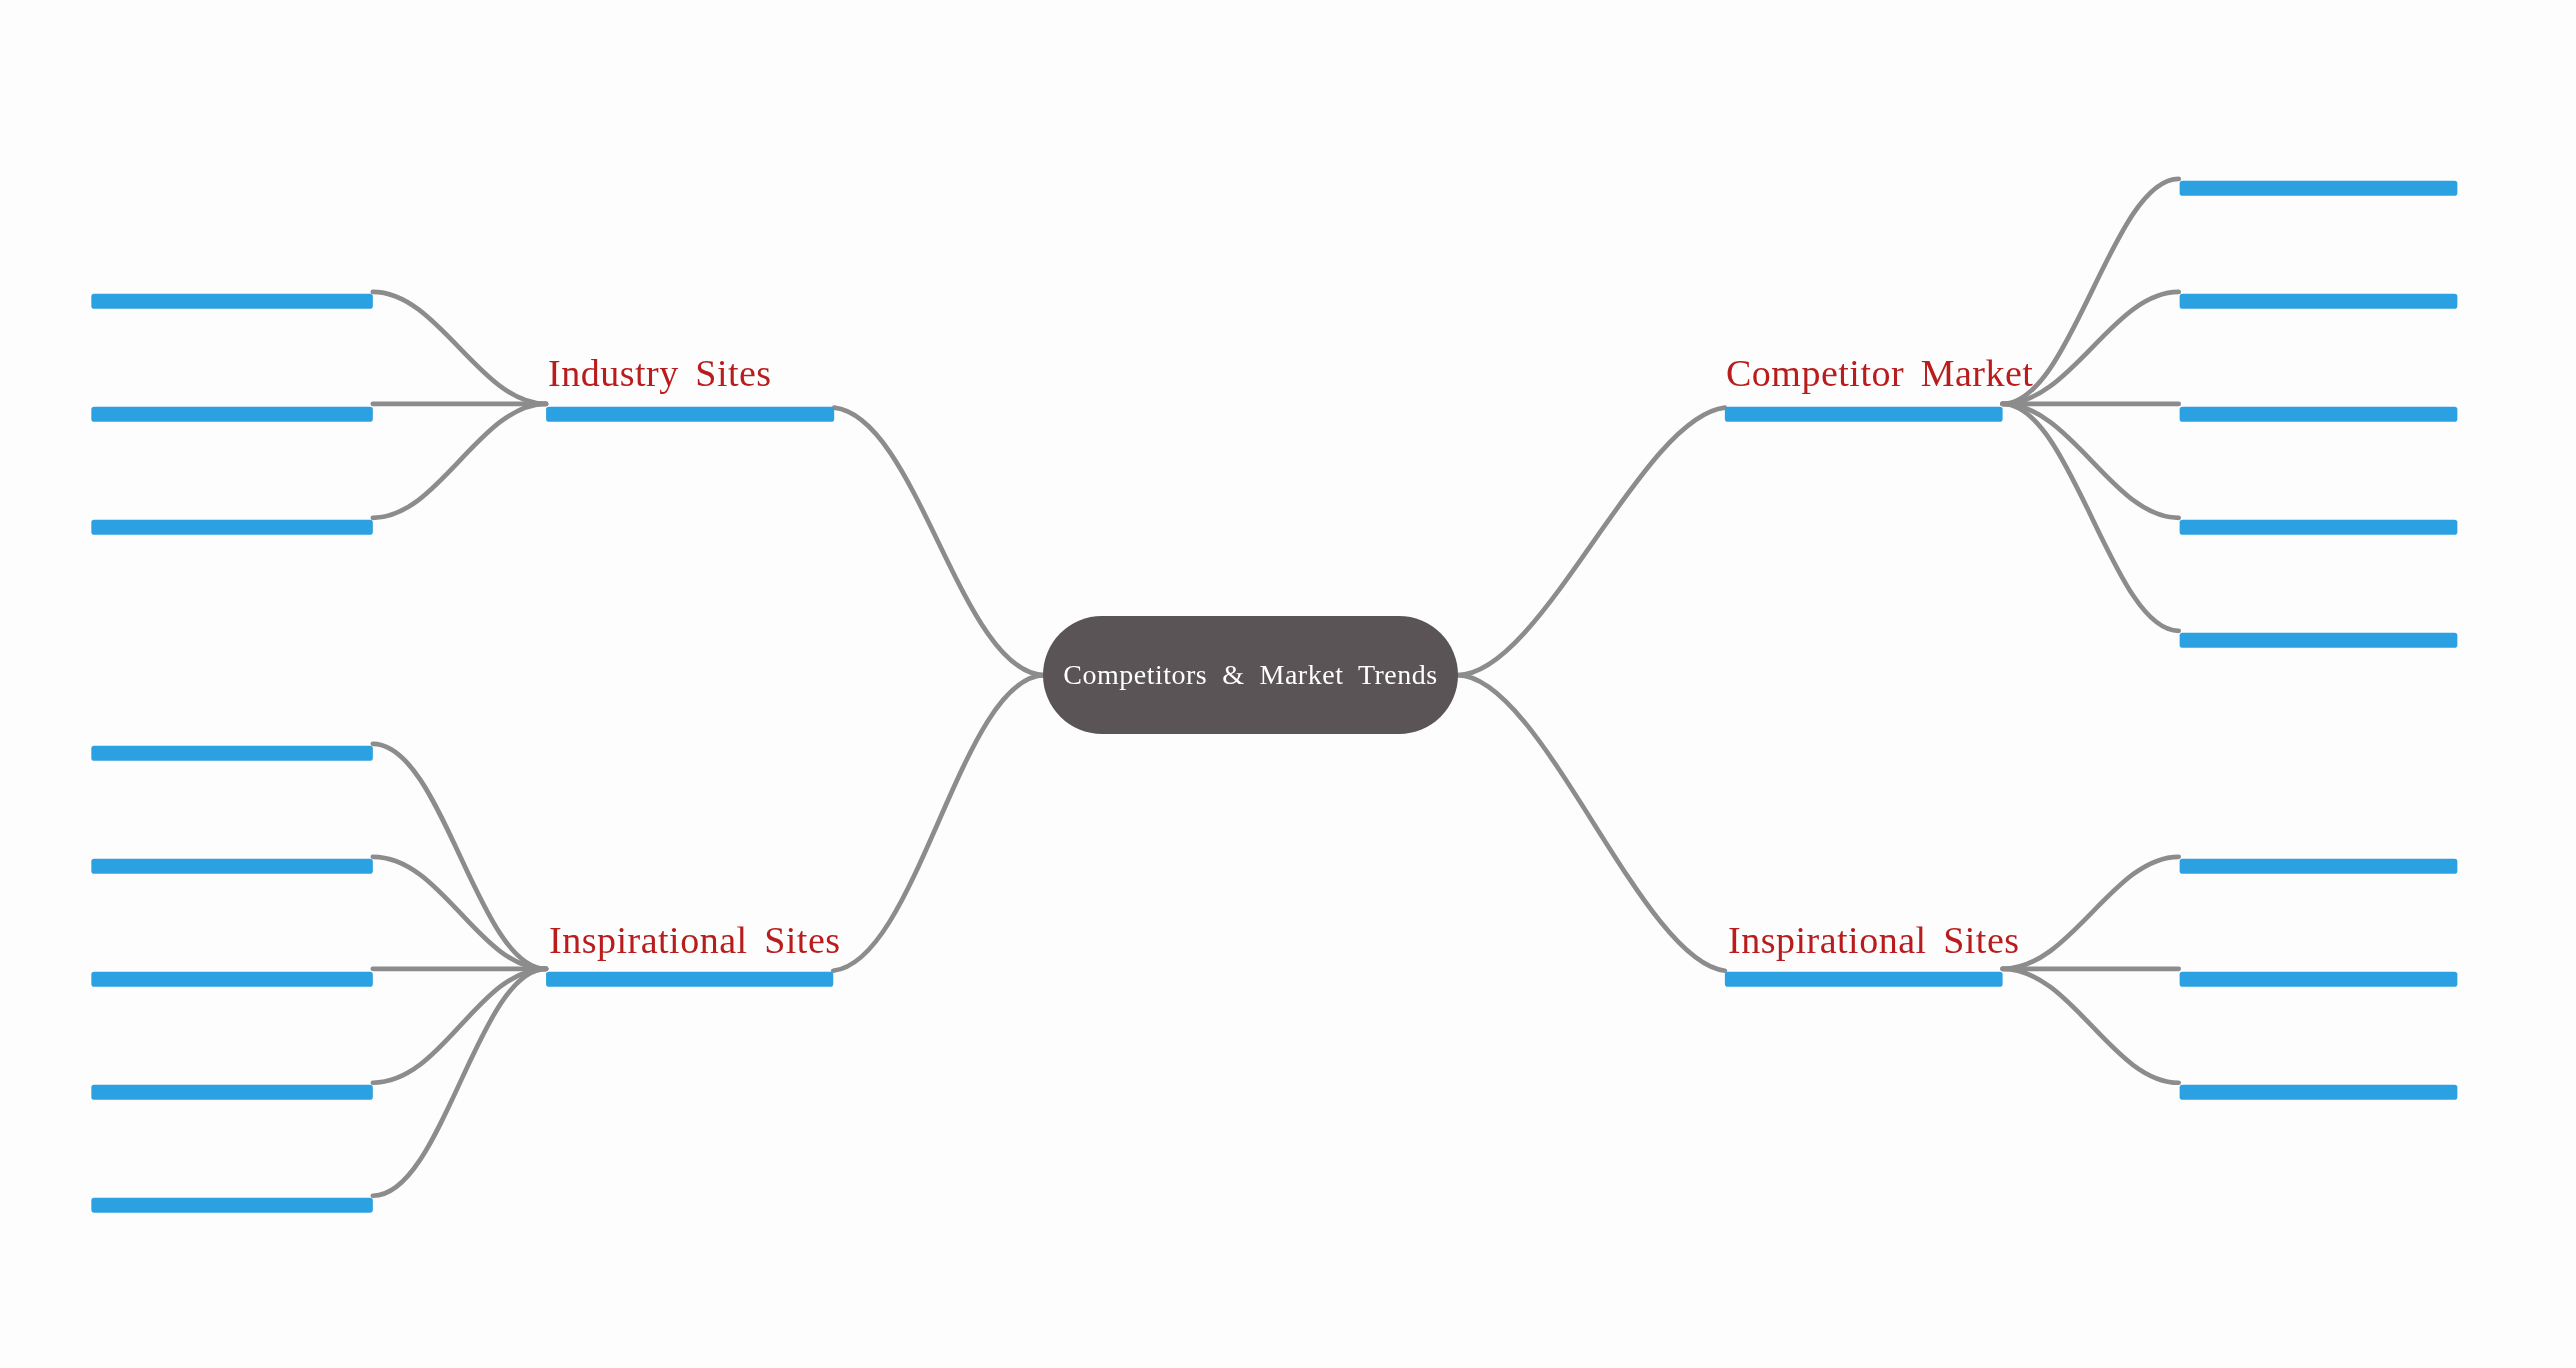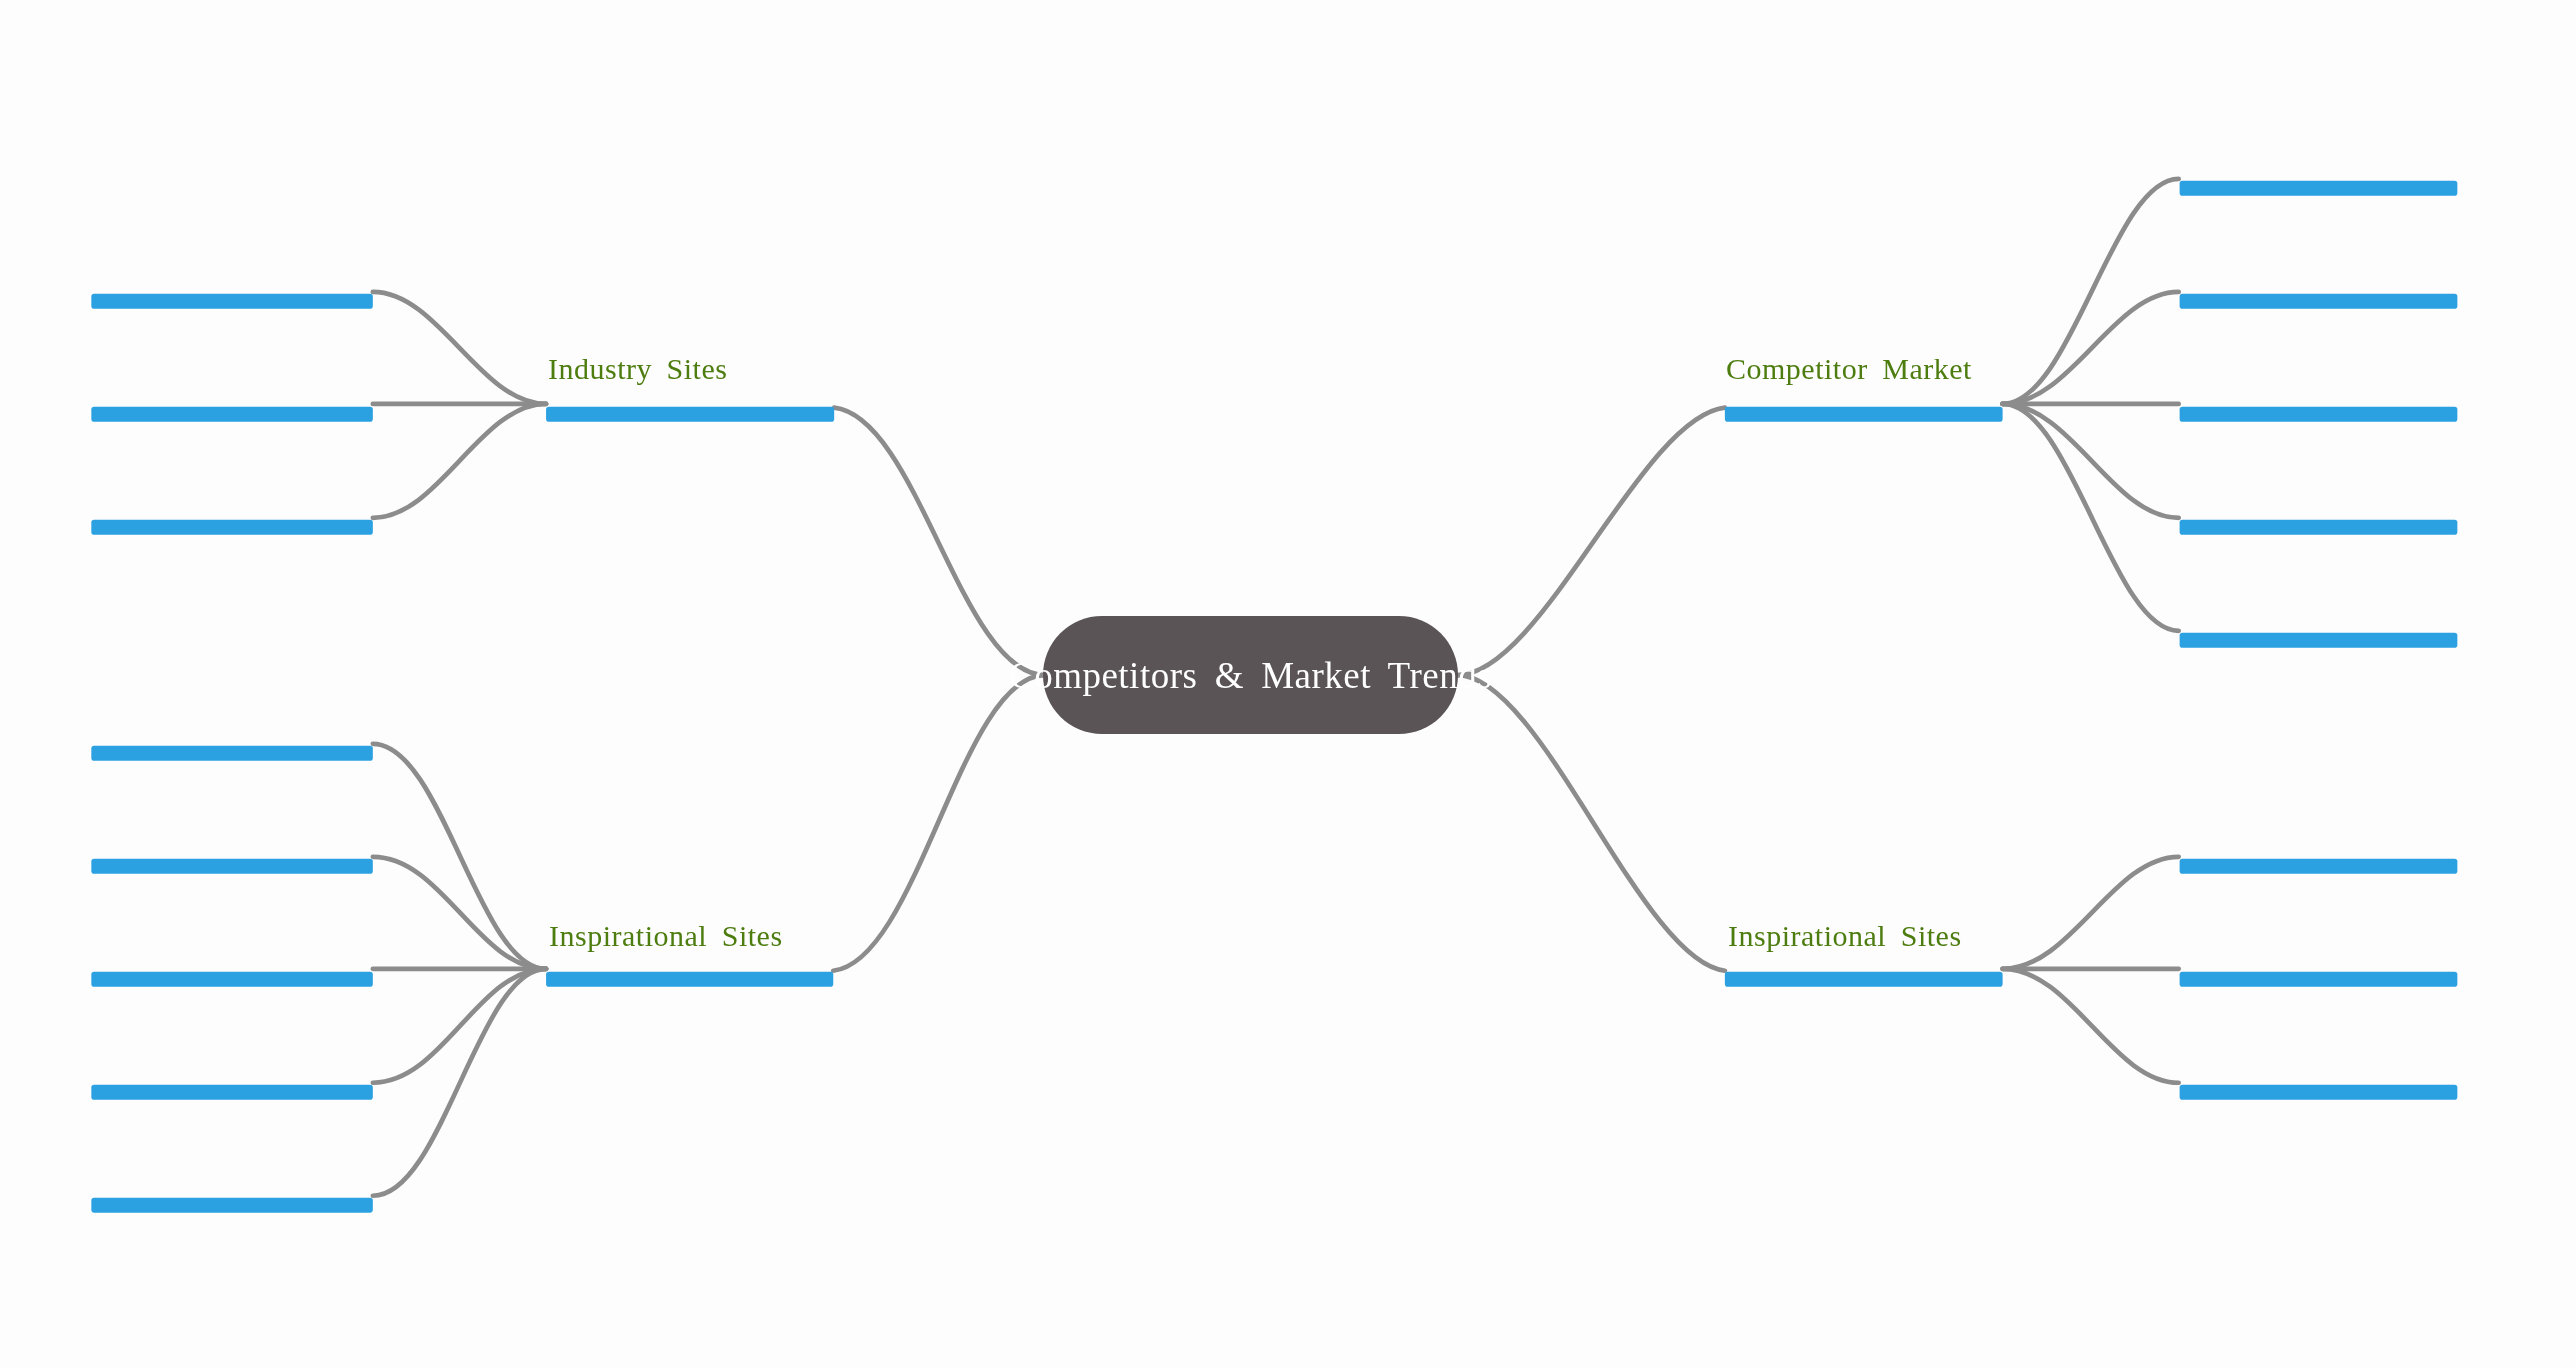--- a/index.html
+++ b/index.html
@@ -15,42 +15,42 @@
     overflow: hidden;
     font-family: "Liberation Serif", "DejaVu Serif", serif;
   }
   .stage svg {
     position: absolute;
     left: 0;
     top: 0;
   }
   .branch-label {
     position: absolute;
-    font-size: 30px;
-    color: #4d7c0f;
+    font-size: 38px;
+    color: #b91c1c;
     word-spacing: 6.6px;
     white-space: nowrap;
     line-height: 1;
     letter-spacing: 0.5px;
   }
   .central-topic {
     position: absolute;
     left: 1043px;
     top: 616px;
     width: 415px;
     height: 118px;
     border-radius: 59px;
     background: #5A5456;
     display: flex;
     align-items: center;
     justify-content: center;
   }
   .central-topic span {
     color: #FFFFFF;
-    font-size: 37px;
+    font-size: 28px;
     word-spacing: 7.5px;
     letter-spacing: 0.5px;
     white-space: nowrap;
   }
   .lbl-industry      { left: 548px;  top: 354px; }
   .lbl-insp-left     { left: 549px;  top: 921px; }
   .lbl-competitor    { left: 1726px; top: 354px; }
   .lbl-insp-right    { left: 1728px; top: 921px; }
 </style>
 </head>

